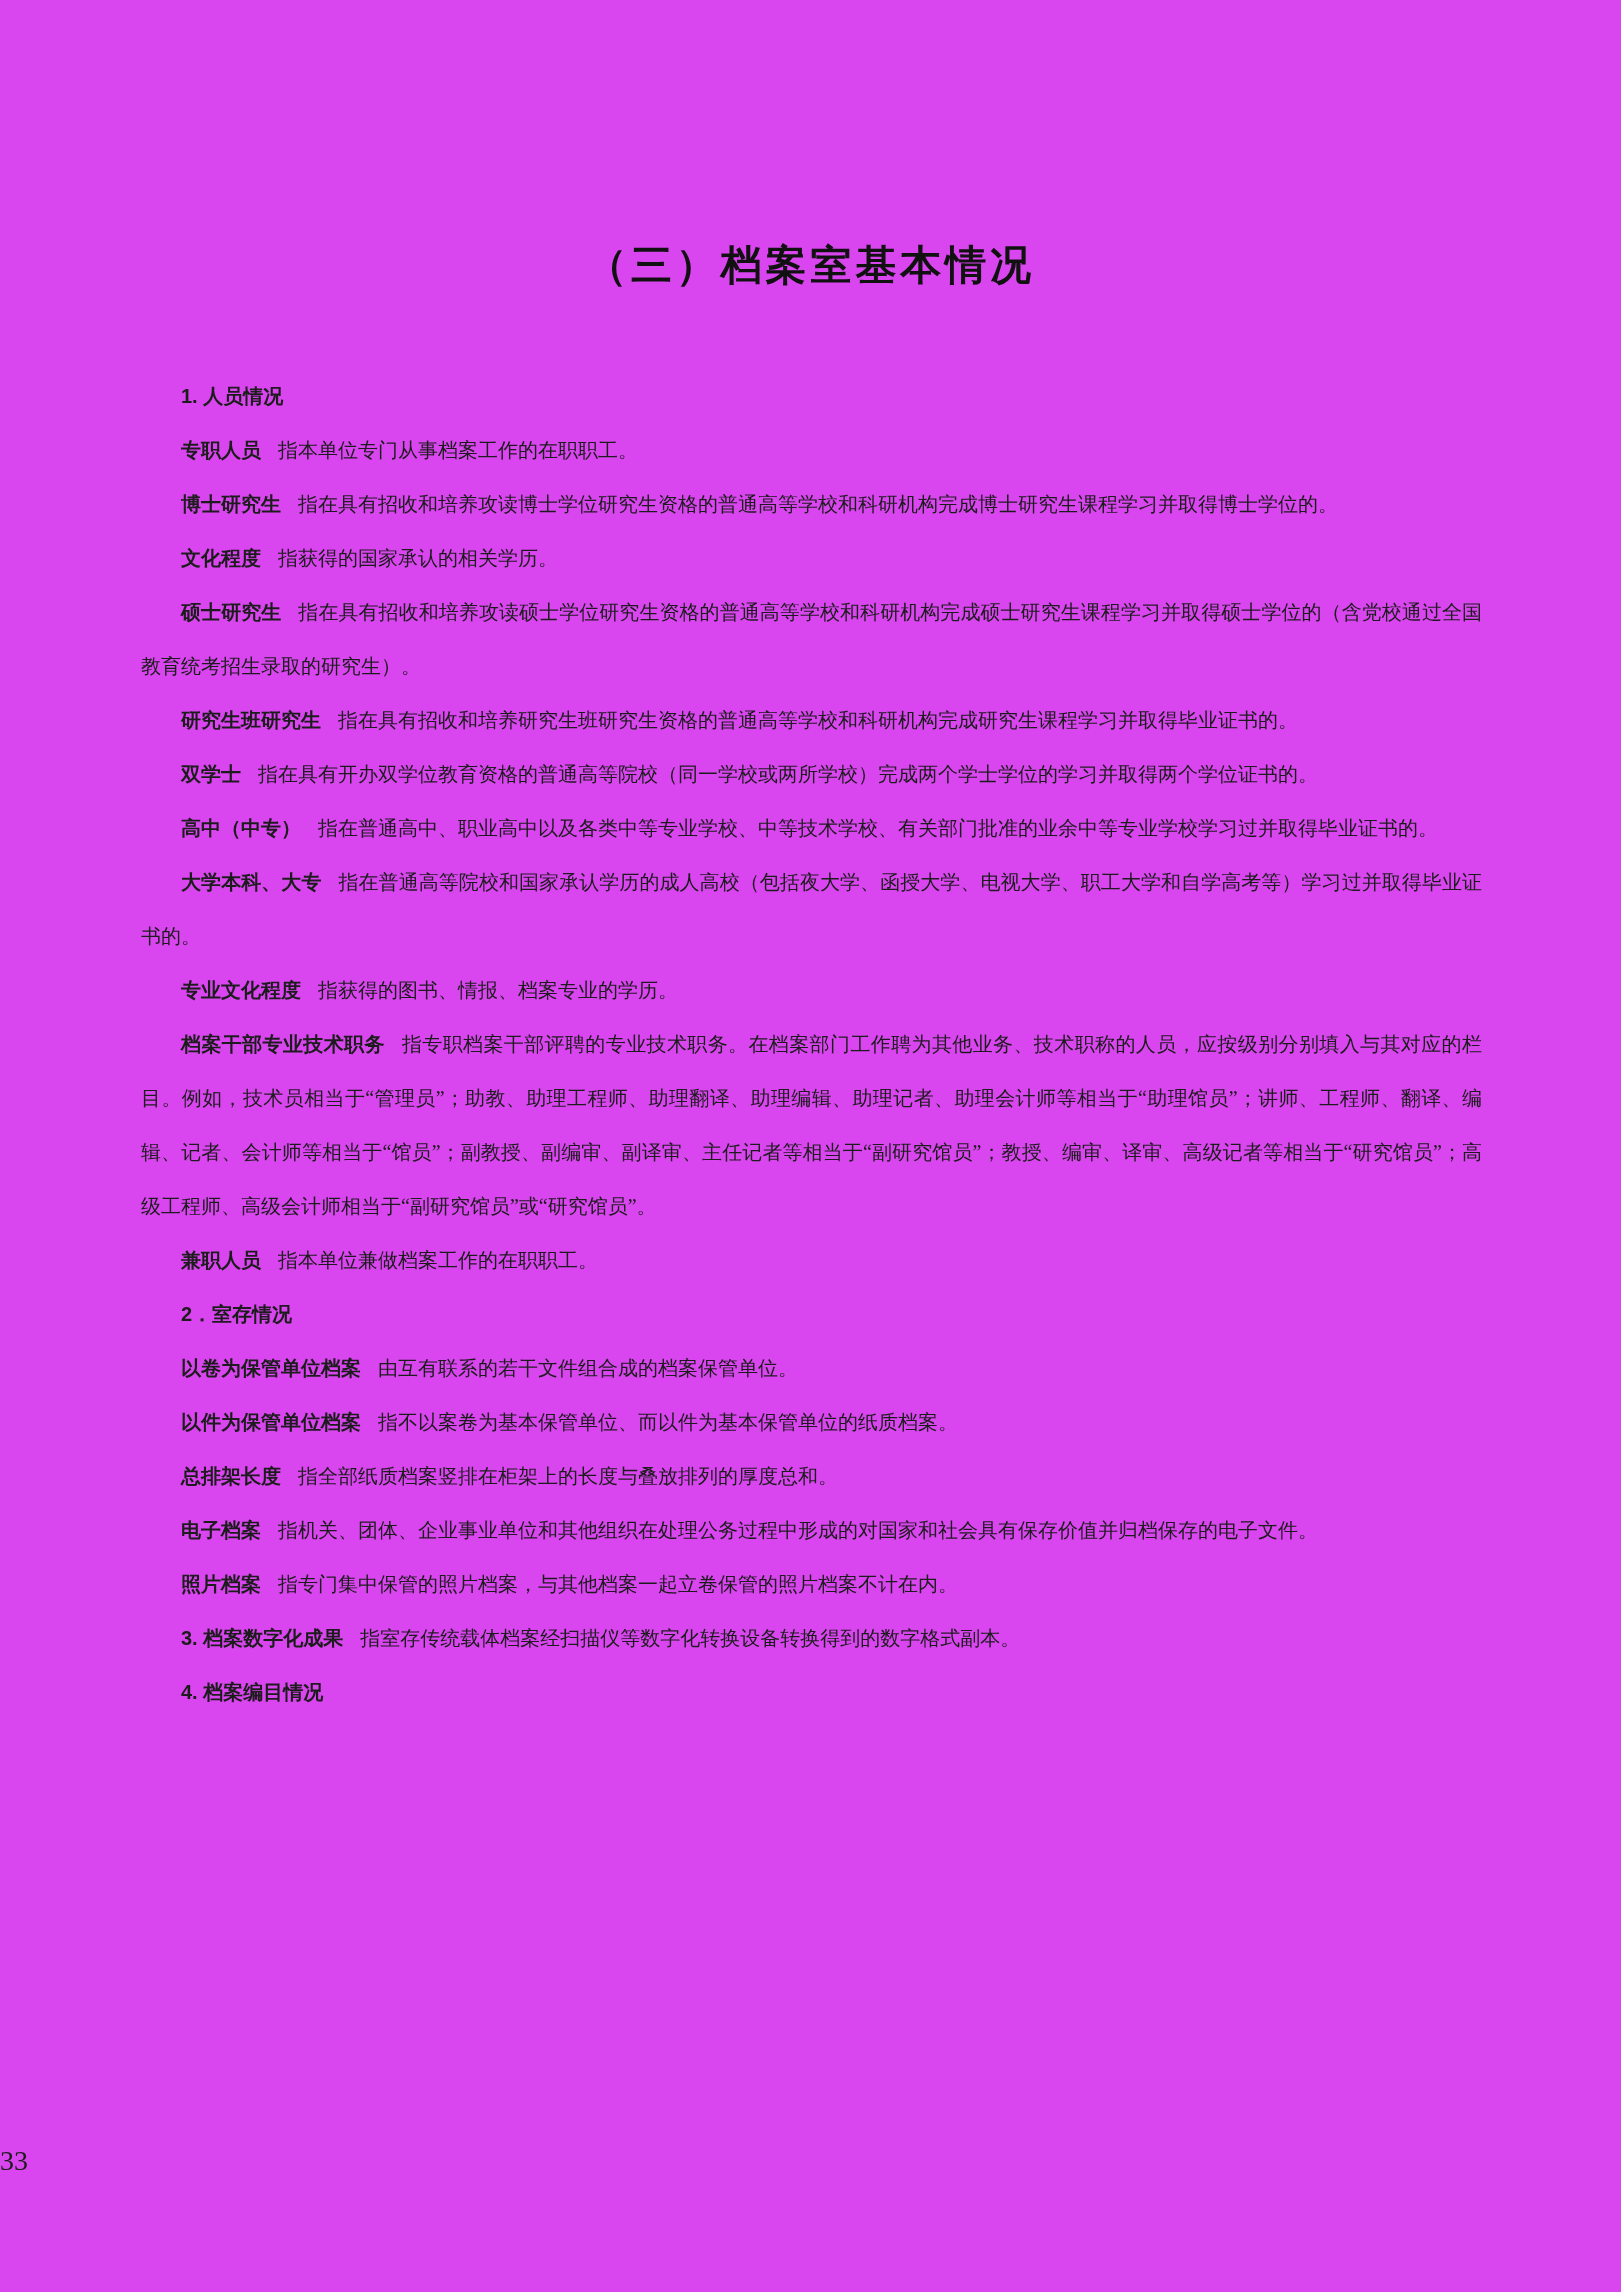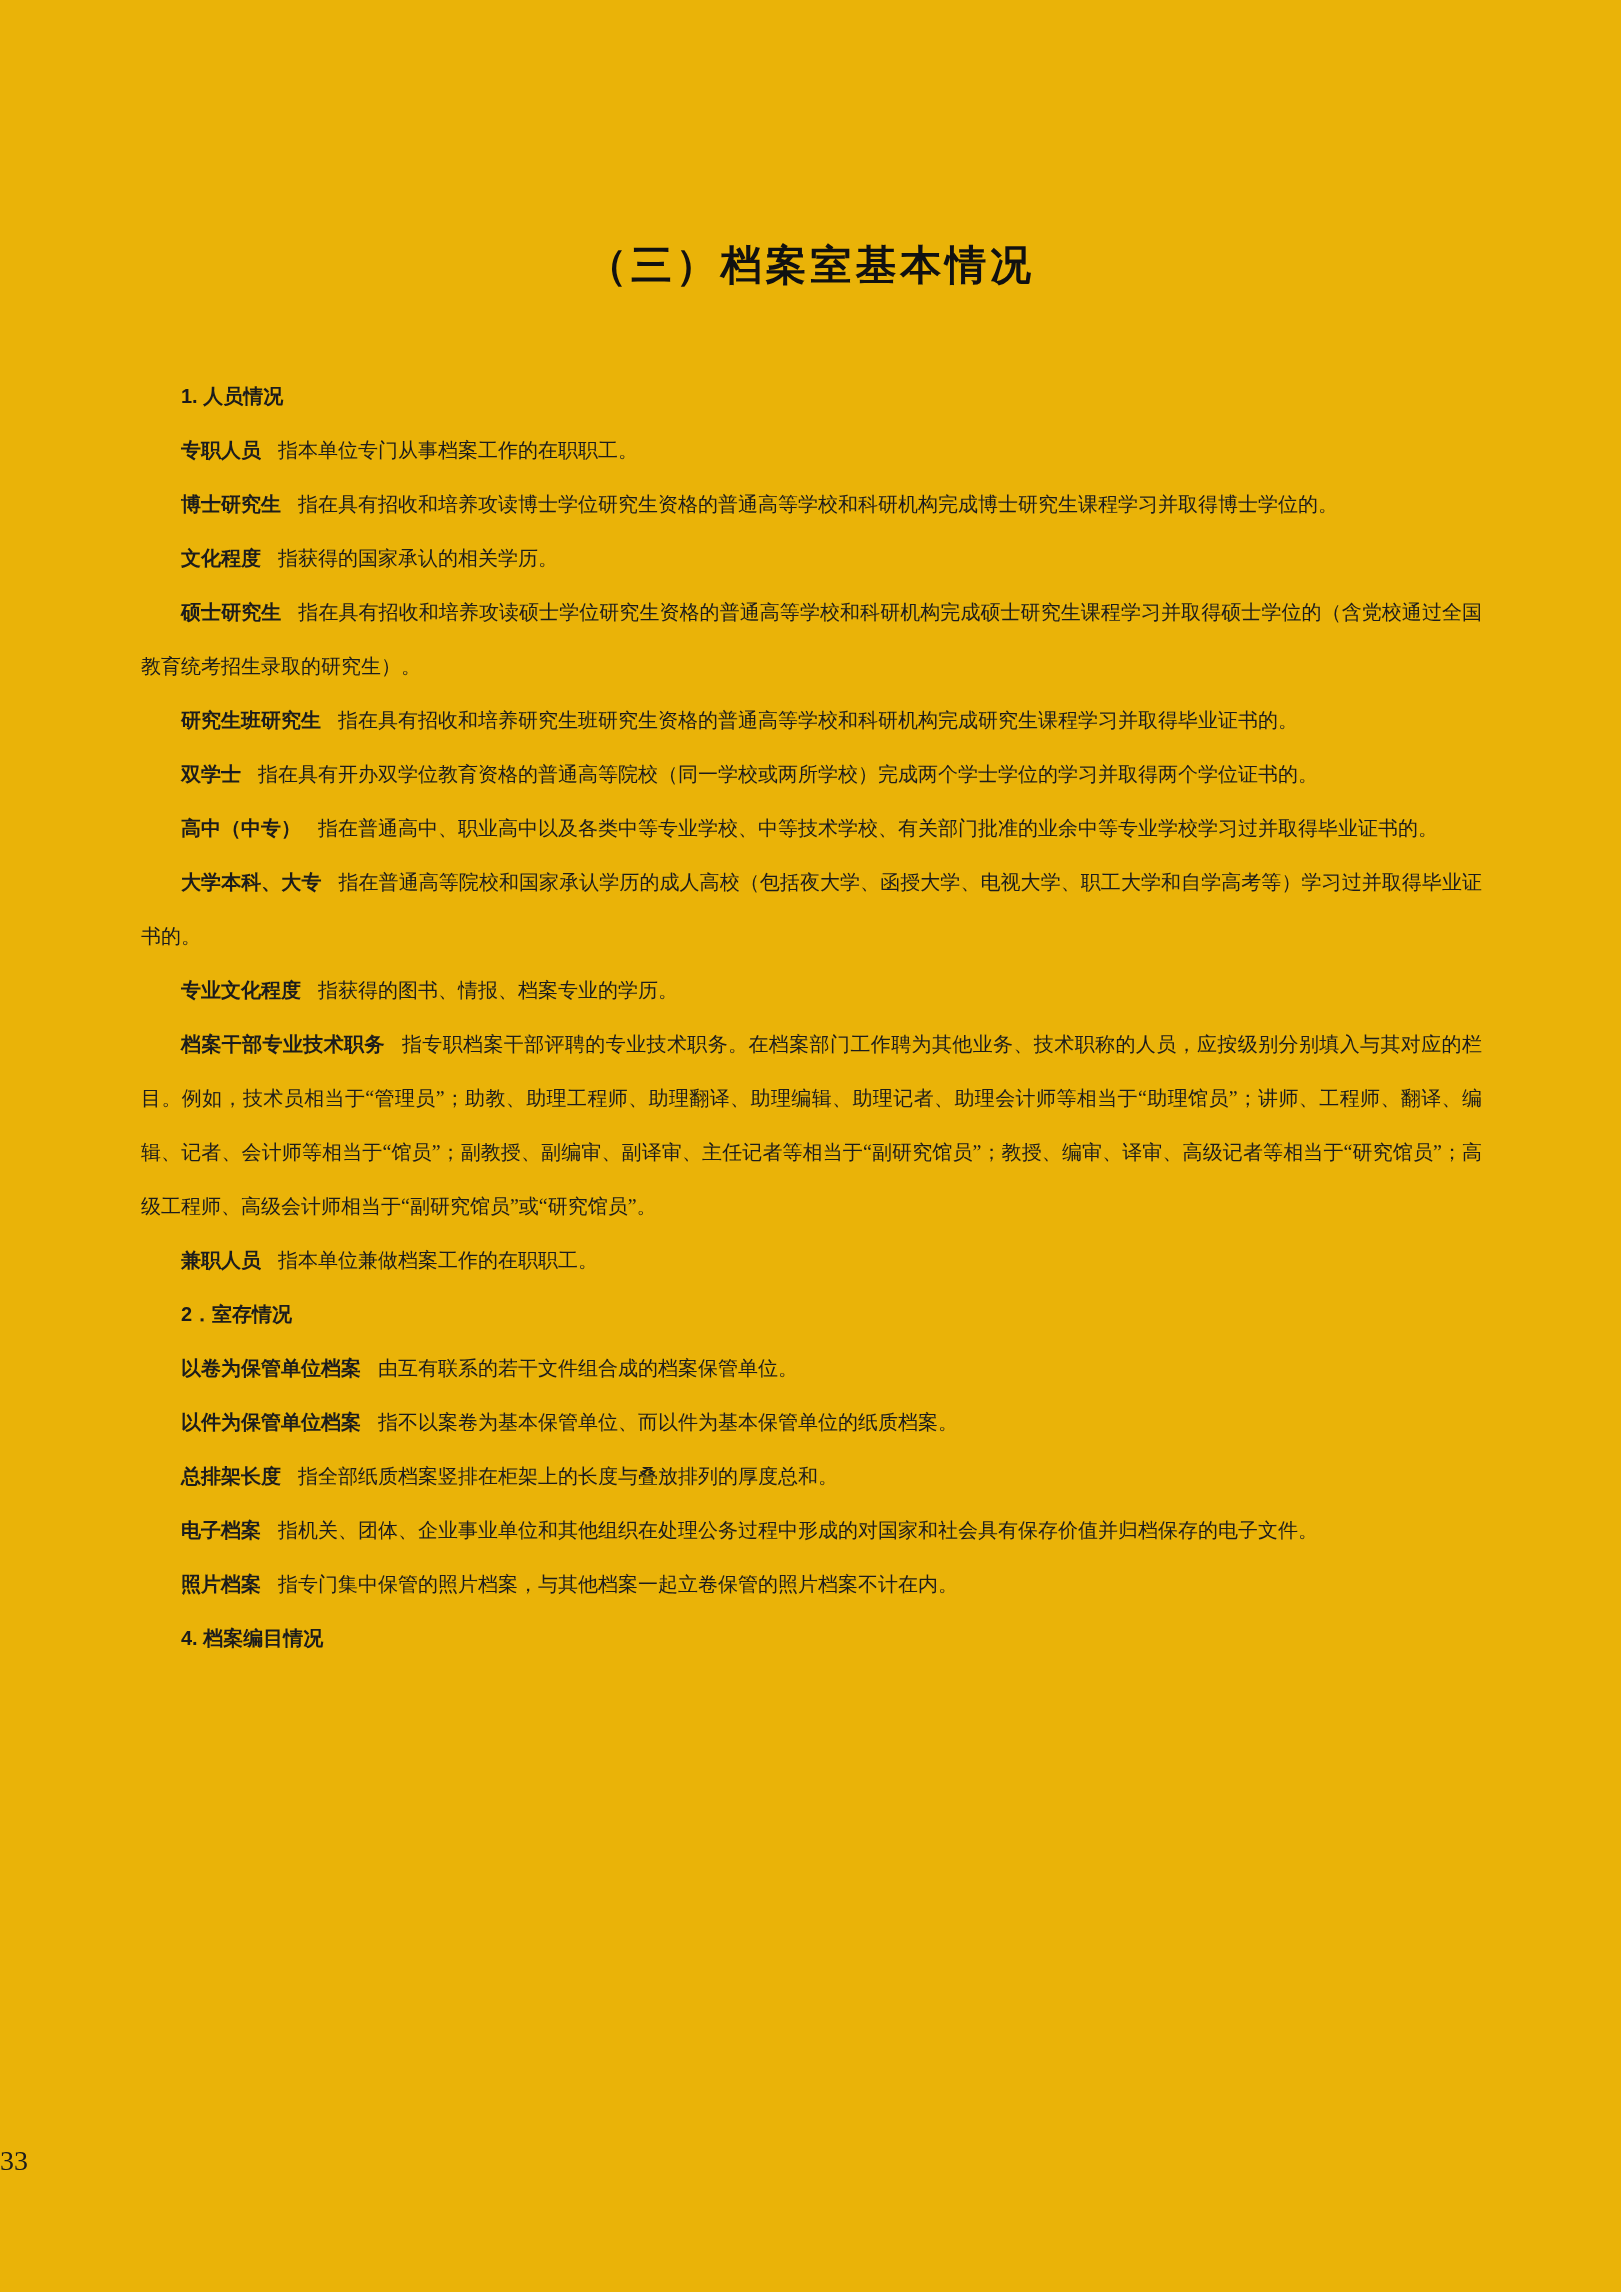--- a/index.html
+++ b/index.html
@@ -5,21 +5,21 @@
   html, body {
     margin: 0;
     padding: 0;
     background: #9c9c9c;
   }
   .page {
     position: relative;
     width: 1621px;
     height: 2293px;
     margin: 0 auto;
-    background: #eab308;
+    background: #d946ef;
     overflow: hidden;
     font-family: "Liberation Serif", "DejaVu Serif", serif;
     color: #1c1c1c;
   }
   .doc-title {
     position: absolute;
     top: 238px;
     left: 0;
     width: 100%;
     margin: 0;
@@ -82,18 +82,19 @@
       <p class="para"><span class="term">大学本科、大专</span><span class="definition">指在普通高等院校和国家承认学历的成人高校（包括夜大学、函授大学、电视大学、职工大学和自学高考等）学习过并取得毕业证书的。</span></p>
       <p class="para"><span class="term">专业文化程度</span><span class="definition">指获得的图书、情报、档案专业的学历。</span></p>
       <p class="para"><span class="term">档案干部专业技术职务</span><span class="definition">指专职档案干部评聘的专业技术职务。在档案部门工作聘为其他业务、技术职称的人员，应按级别分别填入与其对应的栏目。例如，技术员相当于“管理员”；助教、助理工程师、助理翻译、助理编辑、助理记者、助理会计师等相当于“助理馆员”；讲师、工程师、翻译、编辑、记者、会计师等相当于“馆员”；副教授、副编审、副译审、主任记者等相当于“副研究馆员”；教授、编审、译审、高级记者等相当于“研究馆员”；高级工程师、高级会计师相当于“副研究馆员”或“研究馆员”。</span></p>
       <p class="para"><span class="term">兼职人员</span><span class="definition">指本单位兼做档案工作的在职职工。</span></p>
       <p class="para heading"><span class="term">2．室存情况</span></p>
       <p class="para"><span class="term">以卷为保管单位档案</span><span class="definition">由互有联系的若干文件组合成的档案保管单位。</span></p>
       <p class="para"><span class="term">以件为保管单位档案</span><span class="definition">指不以案卷为基本保管单位、而以件为基本保管单位的纸质档案。</span></p>
       <p class="para"><span class="term">总排架长度</span><span class="definition">指全部纸质档案竖排在柜架上的长度与叠放排列的厚度总和。</span></p>
       <p class="para"><span class="term">电子档案</span><span class="definition">指机关、团体、企业事业单位和其他组织在处理公务过程中形成的对国家和社会具有保存价值并归档保存的电子文件。</span></p>
       <p class="para"><span class="term">照片档案</span><span class="definition">指专门集中保管的照片档案，与其他档案一起立卷保管的照片档案不计在内。</span></p>
+      <p class="para"><span class="term">3. 档案数字化成果</span><span class="definition">指室存传统载体档案经扫描仪等数字化转换设备转换得到的数字格式副本。</span></p>
       <p class="para heading"><span class="term">4. 档案编目情况</span></p>
     </div>
 
   <div class="page-footer">33</div>
 </div>
 
 
 </body></html>

